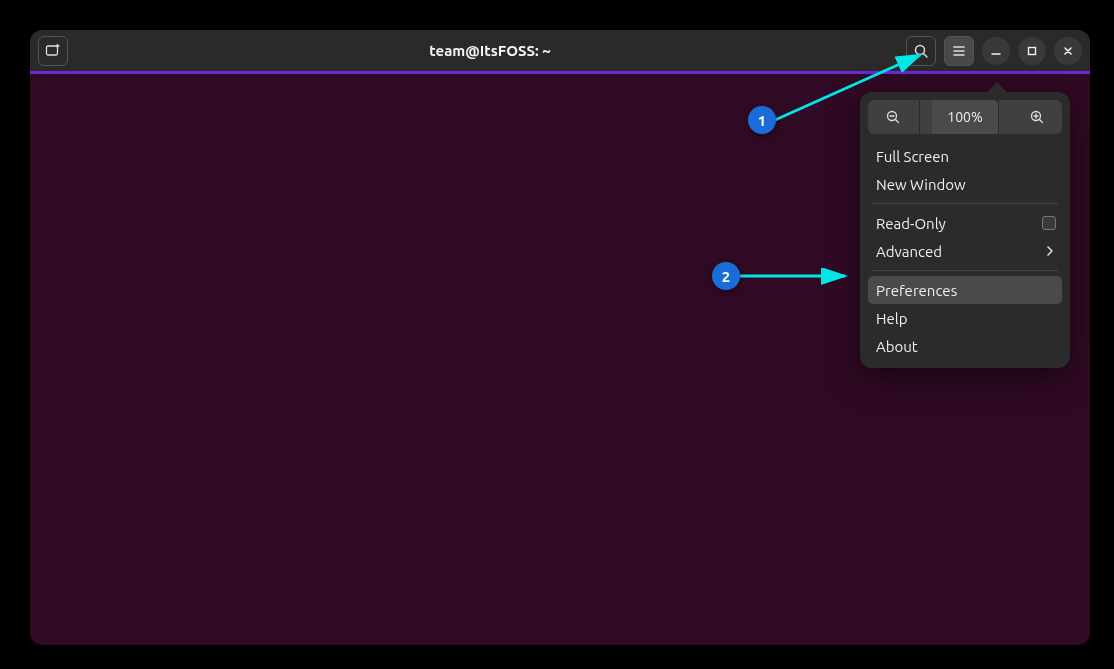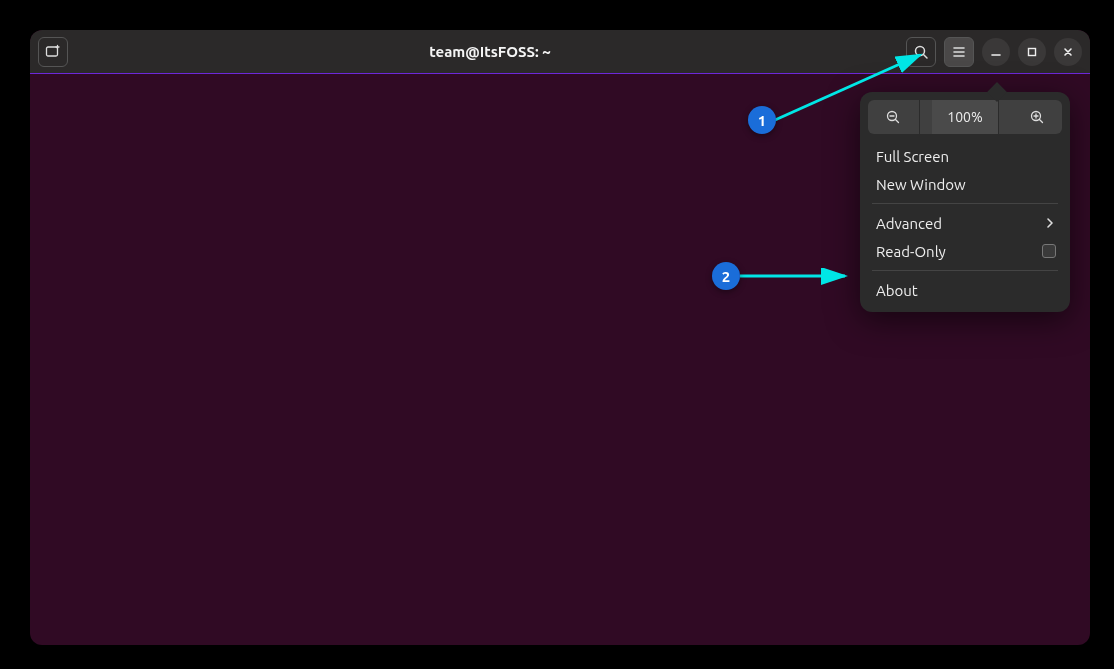--- a/index.html
+++ b/index.html
@@ -25,21 +25,21 @@
       border-radius: 12px;
       overflow: hidden;
       box-shadow: 0 4px 24px rgba(0,0,0,0.6);
     }
     .titlebar {
       height: 44px;
       background: #2b2929;
       display: flex;
       align-items: center;
       padding: 13px 8px;
-      border-bottom: 1px solid #6d28d9;
+      border-bottom: 3px solid #6d28d9;
       border-radius: 12px 12px 0 0;
     }
     .tb-btn {
       width: 30px;
       height: 30px;
       border-radius: 6px;
       display: flex;
       align-items: center;
       justify-content: center;
       color: #e6e6e6;
@@ -262,30 +262,36 @@
     </div>
   </div>
   <div class="menu-item">
       <span>Full Screen</span>
     </div>
   <div class="menu-item">
       <span>New Window</span>
     </div>
   <div class="menu-sep"></div>
   <div class="menu-item">
+    <span>Read-Only</span>
+    <span class="checkbox"></span>
+  </div>
+  <div class="menu-item">
     <span>Advanced</span>
     <svg class="chevron" width="12" height="12" viewBox="0 0 12 12">
       <path d="M4 2l4 4-4 4" fill="none" stroke="#ddd" stroke-width="1.6" stroke-linecap="round" stroke-linejoin="round"></path>
     </svg>
   </div>
-  <div class="menu-item">
-    <span>Read-Only</span>
-    <span class="checkbox"></span>
-  </div>
   <div class="menu-sep"></div>
+  <div class="menu-item hover">
+      <span>Preferences</span>
+    </div>
+  <div class="menu-item">
+      <span>Help</span>
+    </div>
   <div class="menu-item">
       <span>About</span>
     </div>
 </div>
 
 <svg class="arrow-svg" style="left:760px; top:40px;" width="200" height="100">
   <defs>
     <marker id="ah1" markerWidth="10" markerHeight="10" refX="8" refY="3" orient="auto">
       <path d="M0,0 L9,3 L0,6 Z" fill="#00e6e6"></path>
     </marker>

